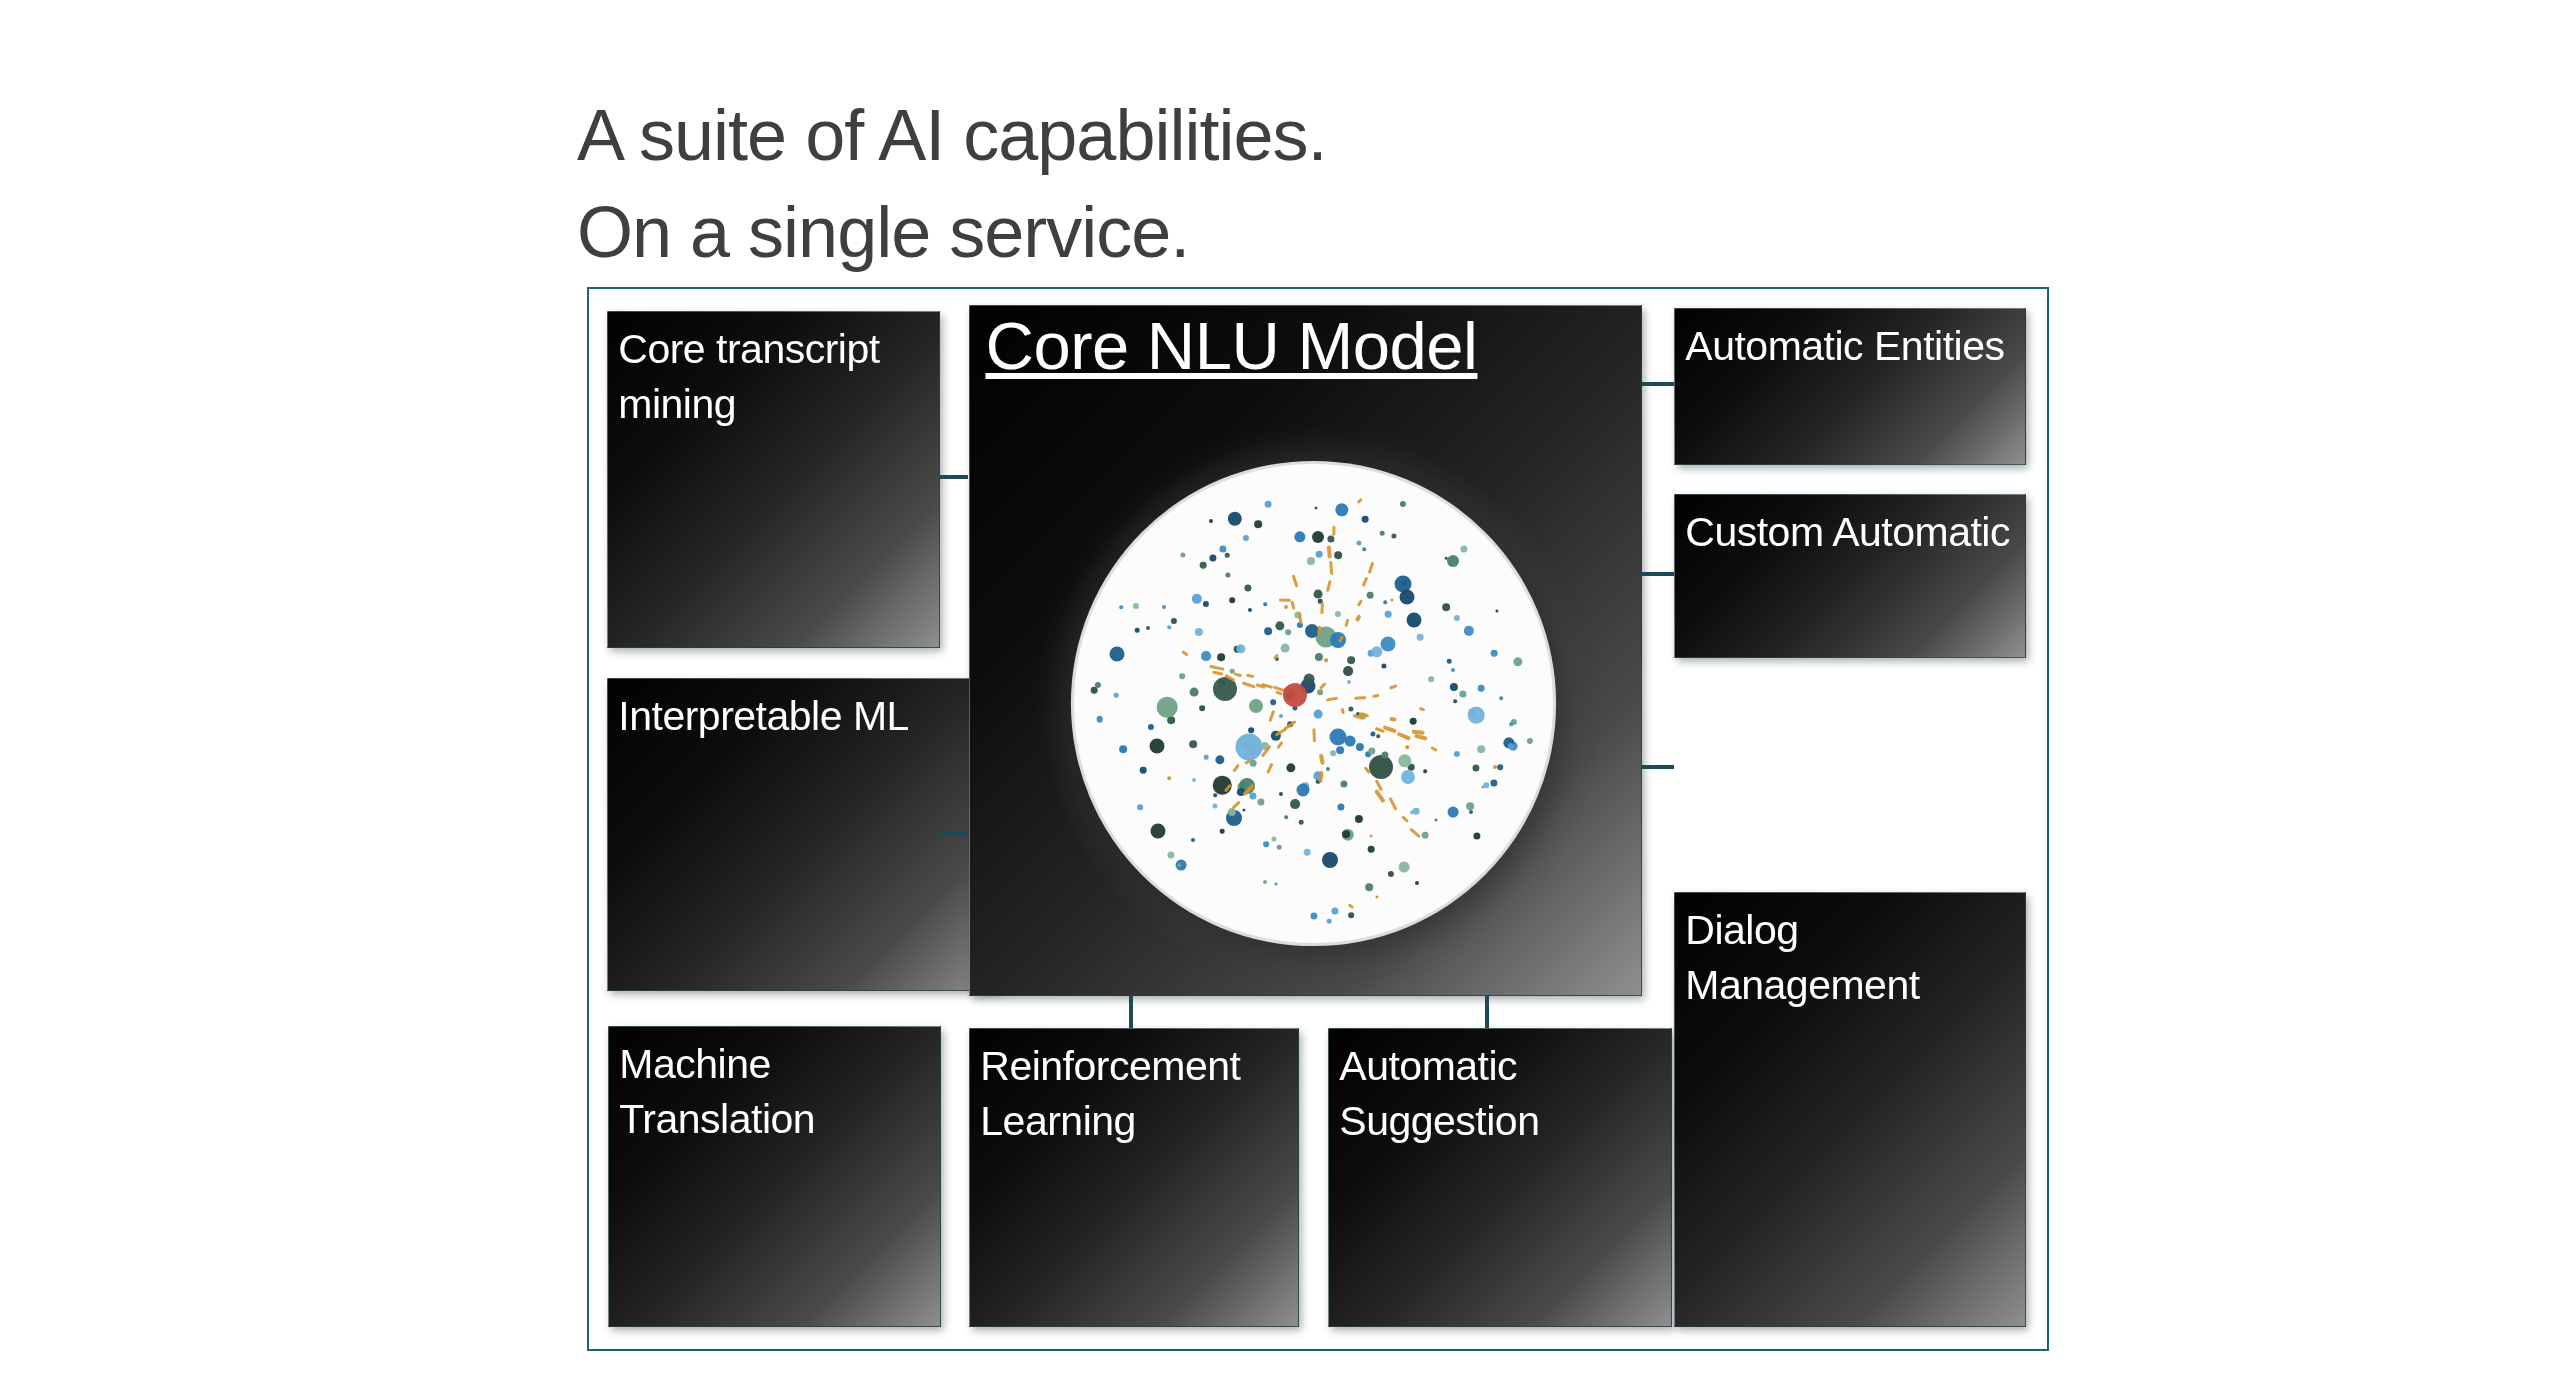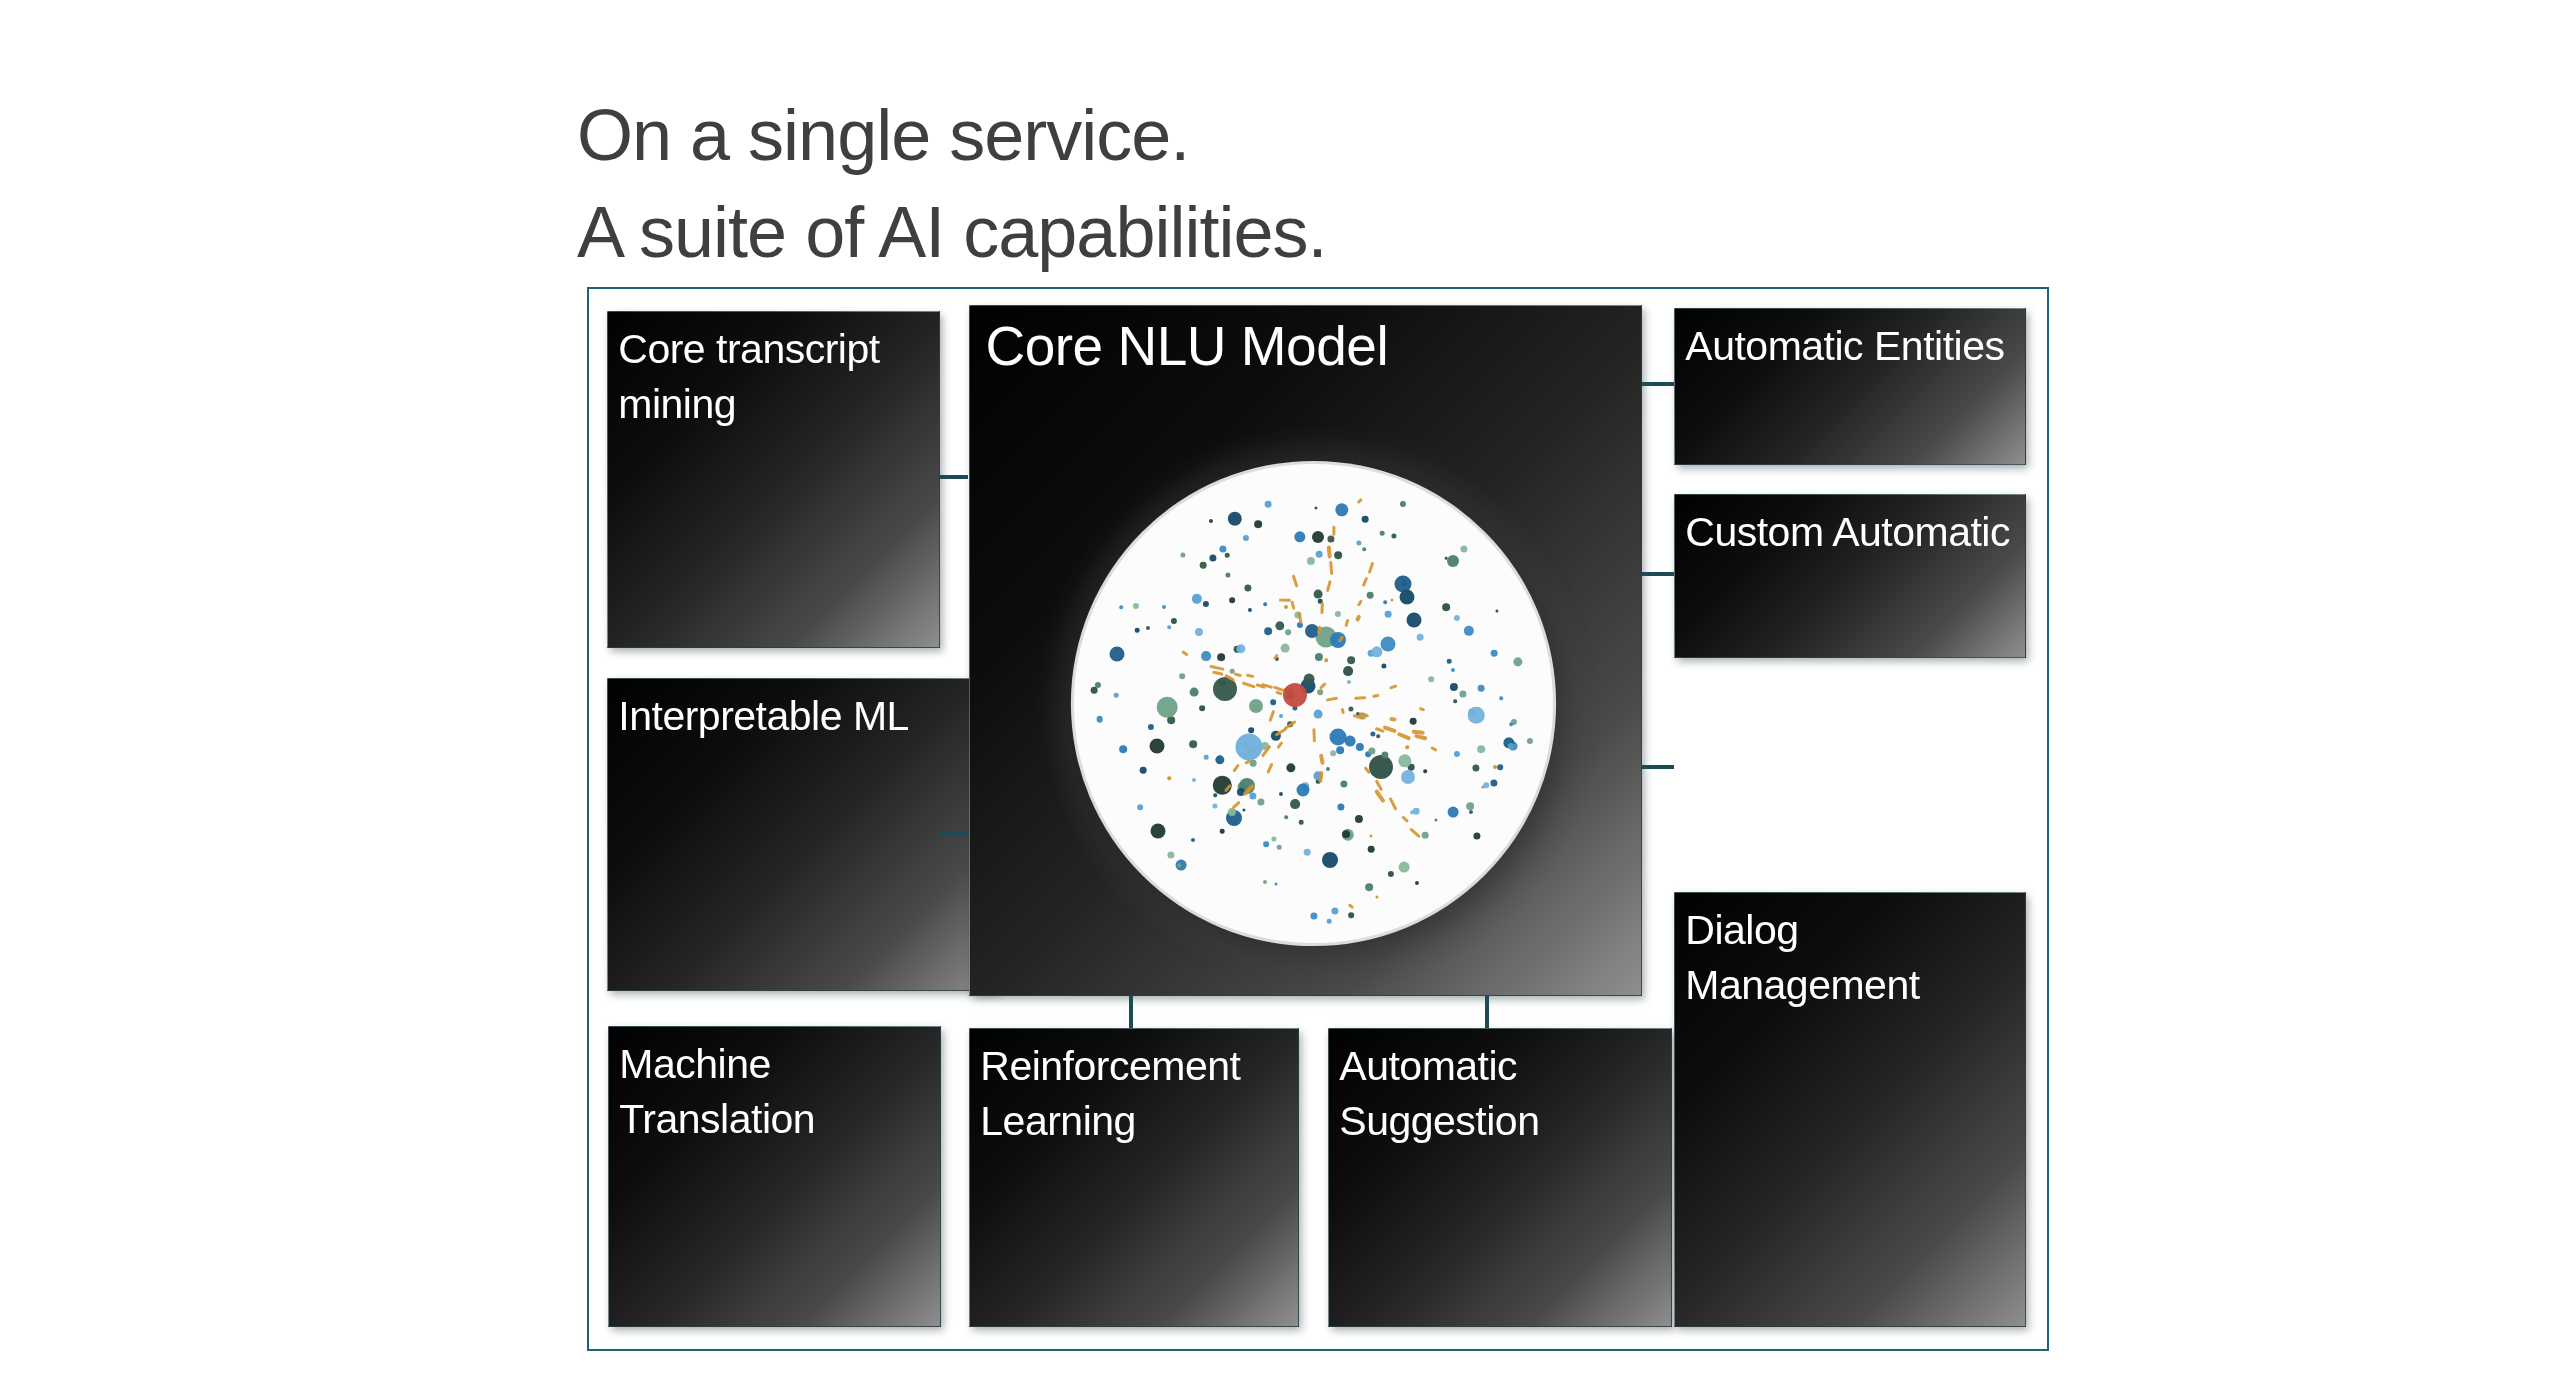--- a/index.html
+++ b/index.html
@@ -11,21 +11,21 @@
            letter-spacing:-1px; color:#3f3f3f; font-weight:400; }
 
   .frame { position:absolute; left:587px; top:287px; width:1462px; height:1064px;
            border:2.1px solid #1e6375; background:transparent; }
 
   .box { position:absolute; color:#ffffff;
          background:linear-gradient(135deg,#010101 0%,#0d0d0d 28%,#242424 52%,#4a4a4a 78%,#8f8f8f 100%);
          border:1px solid rgba(90,125,133,0.45);
          box-shadow:3.1px 3.6px 8.2px rgba(22,44,50,0.40); }
   .box .label { font-size:41px; line-height:55px; padding:10.3px 13.4px 0 10.3px; letter-spacing:-0.5px; }
-  .core-label { font-size:55px; line-height:68px; padding:6.2px 0 0 15.5px; letter-spacing:-0.5px; }
+  .core-label { font-size:67px; line-height:68px; padding:6.2px 0 0 15.5px; letter-spacing:-0.5px;text-decoration:underline; }
 
   .b-chat      { left:607px; top:311px;  width:333px;  height:337px; }
   .b-interp    { left:607px; top:678px; width:392px;  height:313px; }
   .b-machine   { left:608px; top:1026px; width:333px;  height:301px; }
   .b-core      { left:969px; top:305px;  width:673px; height:691px; }
   .b-reinf     { left:969px; top:1028px; width:330px;  height:299px; }
   .b-auto      { left:1328px; top:1028px; width:344px;  height:299px; }
   .b-prebuilt  { left:1674px; top:308px;  width:352px;  height:157px; }
   .b-custom    { left:1674px; top:494px;  width:352px;  height:164px; }
   .b-context   { left:1674px; top:688px; width:352px;  height:163px; }
@@ -49,22 +49,22 @@
                        0 0 36px 10.3px rgba(255,255,255,0.15); }
   .dot  { position:absolute; border-radius:50%; transform:translate(-50%,-50%); }
   .dash { position:absolute; border-radius:2.1px; transform-origin:center; }
 </style>
 </head>
 <body>
 
 <div id="canvas">
 
   <div class="title">
+    <div>A suite of AI capabilities.</div>
     <div>On a single service.</div>
-    <div>A suite of AI capabilities.</div>
   </div>
 
   <div class="frame"></div>
 
   <div class="box b-chat">
     <div class="label">Core transcript mining</div>
   </div>
   <div class="box b-interp">
     <div class="label">Interpretable ML</div>
   </div>

